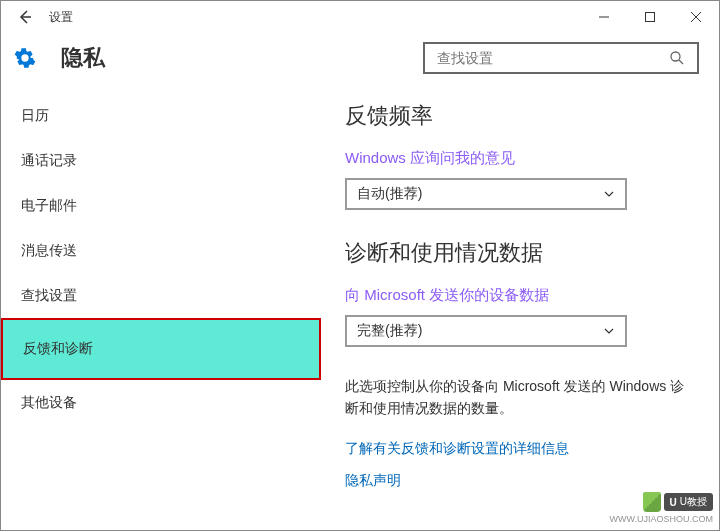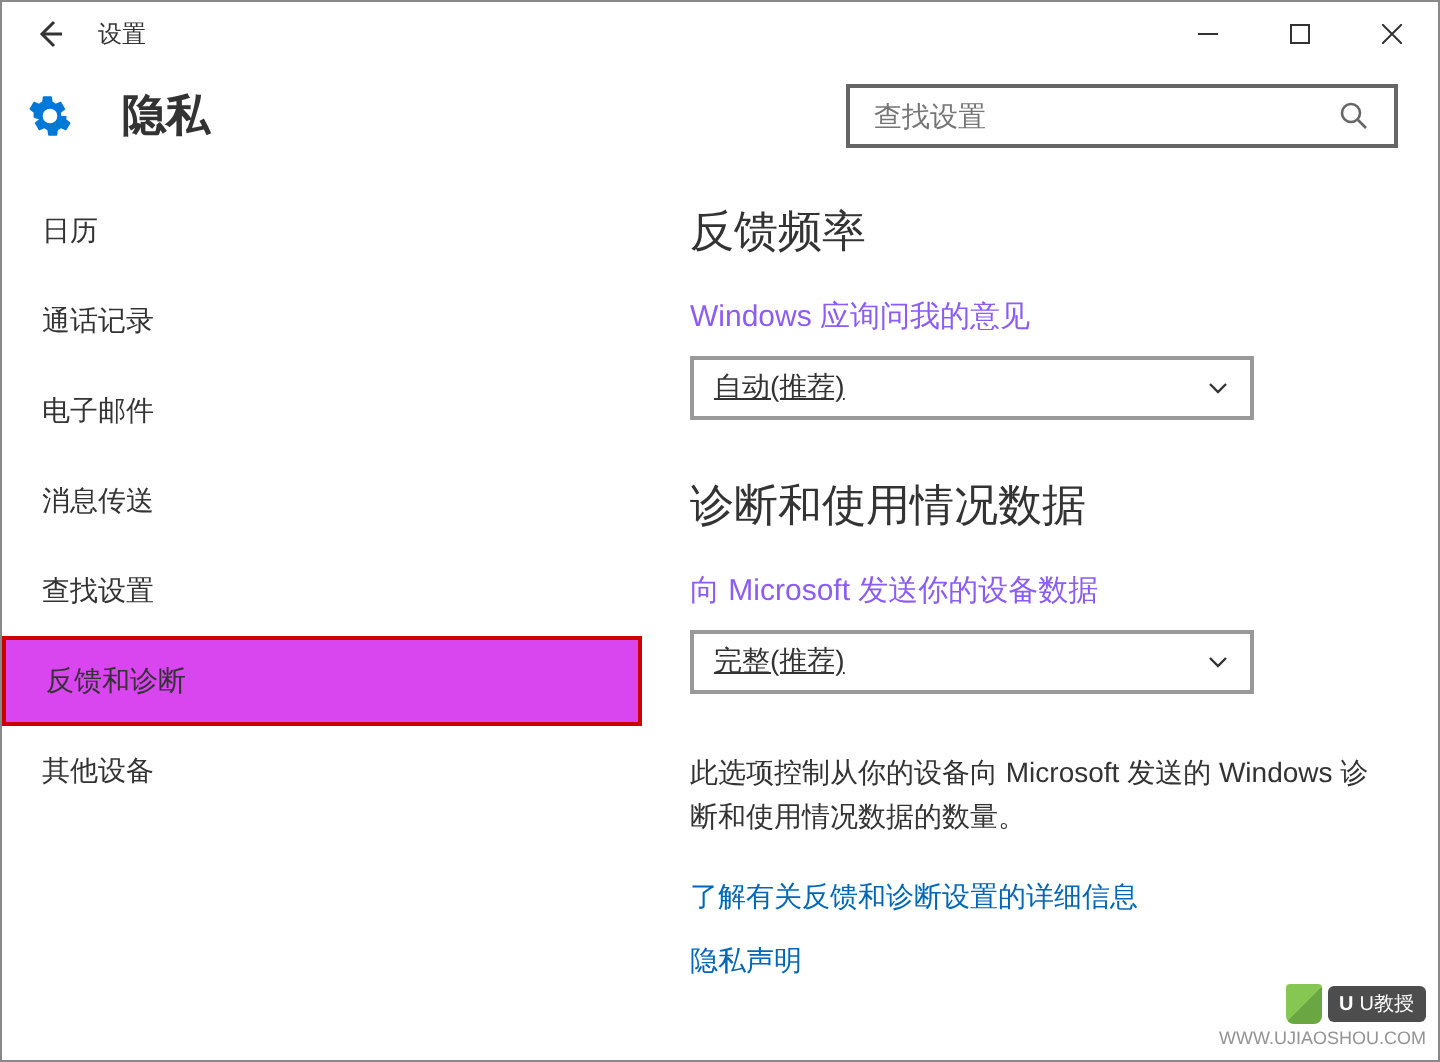--- a/index.html
+++ b/index.html
@@ -11,25 +11,25 @@
 .win-btn { width: 46px; height: 32px; display: flex; align-items: center; justify-content: center; }
 .header-row { height: 50px; display: flex; align-items: center; padding: 0 20px 0 12px; }
 .gear { width: 24px; height: 24px; color: #0078d7; display: flex; align-items: center; justify-content: center; }
 .page-title { font-size: 22px; font-weight: 600; color: #333; margin-left: 24px; }
 .search-box { margin-left: auto; width: 276px; height: 32px; border: 2px solid #666; display: flex; align-items: center; padding: 0 12px; }
 .search-box input { border: none; outline: none; flex: 1; font-size: 14px; color: #666; background: transparent; }
 .search-icon { color: #666; }
 .content { display: flex; height: calc(100% - 82px); }
 .sidebar { width: 320px; overflow-y: auto; padding-top: 10px; }
 .sidebar-item { height: 45px; display: flex; align-items: center; padding-left: 20px; font-size: 14px; color: #333; }
-.sidebar-item.selected { background: #d946ef; border: 2px solid #c00; height: 45px; }
+.sidebar-item.selected { background: #5eead4; border: 2px solid #c00; height: 62px; }
 .main { flex: 1; padding: 18px 24px 0 24px; overflow-y: auto; position: relative; }
 .section-title { font-size: 22px; font-weight: 400; color: #333; margin-bottom: 18px; }
 .field-label { font-size: 15px; color: #8b5cf6; margin-bottom: 10px; }
-.combo { width: 282px; height: 32px; border: 2px solid #999; display: flex; align-items: center; padding: 0 10px; font-size: 14px; color: #333; margin-bottom: 28px; text-decoration: underline; }
+.combo { width: 282px; height: 32px; border: 2px solid #999; display: flex; align-items: center; padding: 0 10px; font-size: 14px; color: #333; margin-bottom: 28px; }
 .combo .chev { margin-left: auto; }
 .desc { font-size: 14px; color: #333; line-height: 1.6; margin-bottom: 20px; }
 .link { font-size: 14px; color: #0067b8; margin-bottom: 14px; display: block; }
 .watermark { position: absolute; right: 6px; bottom: 6px; opacity: 0.9; display: flex; flex-direction: column; align-items: flex-end; gap: 2px; pointer-events: none; }
 .wm-badge { background: #3a3a3a; color: #fff; font-size: 10px; padding: 2px 6px; border-radius: 3px; display: flex; align-items: center; gap: 3px; }
 .wm-shield { width: 18px; height: 20px; background: linear-gradient(135deg,#7ac142 50%,#5a9e2f 50%); border-radius: 2px 2px 4px 4px; }
 .wm-url { font-size: 9px; color: #888; }
 svg { display: block; }
 </style>
 </head>

